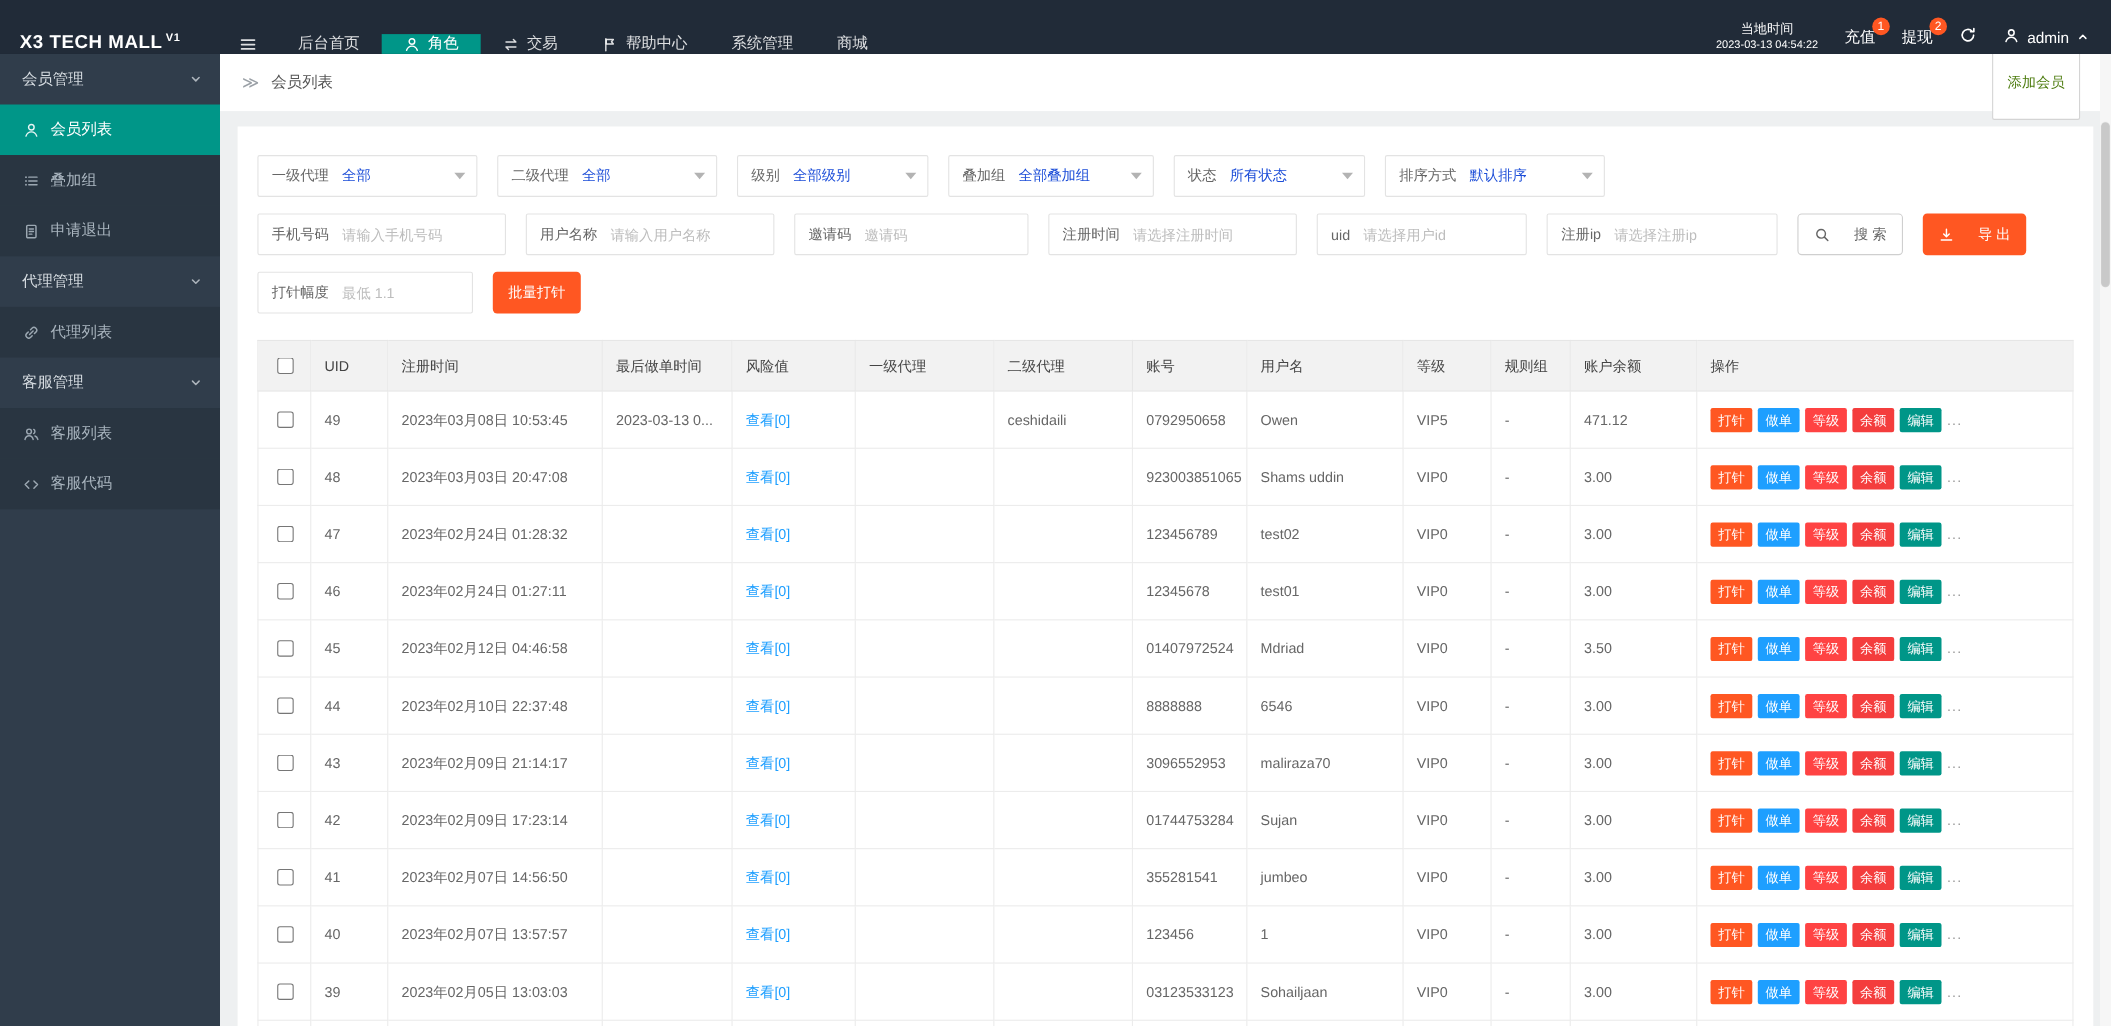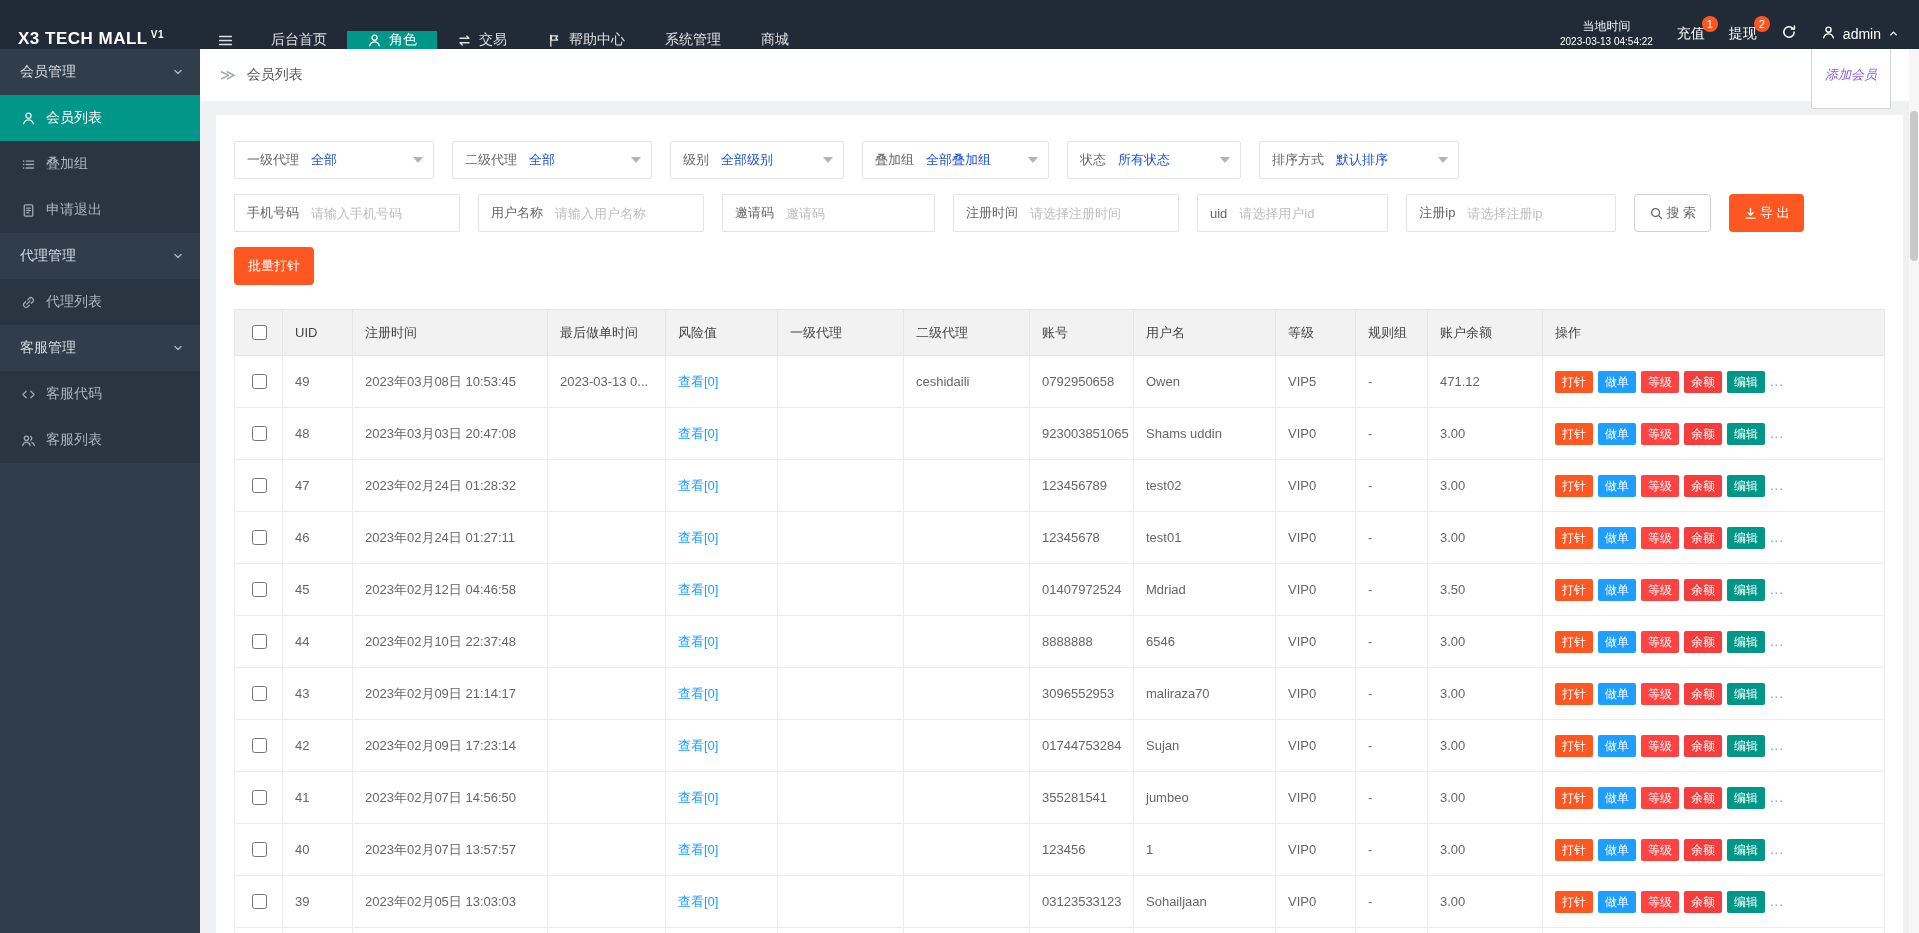--- a/index.html
+++ b/index.html
@@ -30,36 +30,36 @@
   .side-group .chev{margin-left:auto;display:flex;opacity:.75;}
   .side-item{height:46px;display:flex;align-items:center;gap:10px;padding-left:21px;color:#a9b5bf;background:#293541;font-size:14px;cursor:pointer;}
   .side-item.active{background:#009688;color:#fff;}
   .side-item .ic{display:flex;opacity:.9;}
 
   
   main{margin-left:200px;padding-top:49px;height:933px;overflow:hidden;}
   .crumbbar{height:52px;background:#fff;display:flex;align-items:center;padding:0 20px;}
   .crumb-ic{color:#9aa0a6;margin-right:11px;font-size:15px;}
   .crumb-title{color:#555;font-size:14px;}
-  .add-btn{margin-left:auto;margin-right:8px;background:#fff;border:1px solid #d4d4d4;border-radius:2px;color:#8b5cf6;font-size:13px;padding:24px 13px;cursor:pointer;font-family:inherit;font-style:italic;}
+  .add-btn{margin-left:auto;margin-right:8px;background:#fff;border:1px solid #d4d4d4;border-radius:2px;color:#4d7c0f;font-size:13px;padding:24px 13px;cursor:pointer;font-family:inherit;}
   .card{margin:14px 16px 0;background:#fff;padding:26px 18px 0;min-height:820px;}
 
   
   .filter-row{display:flex;align-items:center;gap:18px;margin-bottom:15px;}
   .rowc{margin-bottom:24px;}
   .groups{display:flex;align-items:center;gap:18px;}
   .fgroup{display:inline-flex;align-items:center;height:38px;border:1px solid #e3e3e3;border-radius:2px;background:#fff;}
   .flabel{padding:0 10px 0 12px;color:#666;font-size:13px;white-space:nowrap;}
   .fselect{position:relative;display:flex;align-items:center;width:124px;height:100%;color:#1d4ed8;font-size:13px;cursor:pointer;padding:0 24px 0 2px;}
   .fvalue{flex:1;white-space:nowrap;overflow:hidden;}
   .caret{position:absolute;right:10px;width:0;height:0;border-left:5px solid transparent;border-right:5px solid transparent;border-top:6px solid #b3b3b3;}
   .finput{border:none;outline:none;width:150px;height:34px;font-size:13px;color:#333;padding:0 10px 0 2px;font-family:inherit;background:transparent;}
   .finput::placeholder{color:#bdbdbd;}
   .finput.short{width:120px;}
-  .btn{display:inline-flex;align-items:center;gap:2px;height:38px;padding:0 14px;border-radius:4px;font-size:13px;cursor:pointer;border:none;font-family:inherit;}
+  .btn{display:inline-flex;align-items:center;gap:21px;height:38px;padding:0 14px;border-radius:4px;font-size:13px;cursor:pointer;border:none;font-family:inherit;}
   .btn .ic{display:flex;}
   .btn.outline{background:#fff;border:1px solid #cfcfcf;color:#666;}
   .btn.orange{background:#ff5722;color:#fff;}
 
   
   table{width:100%;border-collapse:collapse;table-layout:fixed;font-size:13px;}
   th{background:#f2f2f2;border:1px solid #e6e6e6;height:46px;text-align:left;padding:0 12px;color:#444;font-weight:400;white-space:nowrap;overflow:hidden;}
   td{border:1px solid #ececec;height:52px;padding:0 12px;color:#666;white-space:nowrap;overflow:hidden;background:#fff;}
   th.check,td.check{text-align:center;padding:0;}
   input[type=checkbox]{width:15px;height:15px;cursor:pointer;}
@@ -219,34 +219,34 @@
       <span>客服管理</span>
       <span class="chev">
         <svg width="12" height="12" viewBox="0 0 12 12" fill="none" stroke="currentColor" stroke-width="1.4" stroke-linecap="round" stroke-linejoin="round">
           <path d="M3 4.5l3 3 3-3"></path>
         </svg>
       </span>
     </div>
     <div class="side-item">
       <span class="ic">
         <svg width="15" height="15" viewBox="0 0 16 16" fill="none" stroke="currentColor" stroke-width="1.4" stroke-linecap="round" stroke-linejoin="round">
-          <path d="M5.5 4.5L2 8l3.5 3.5M10.5 4.5L14 8l-3.5 3.5"></path>
-        </svg>
-      </span>
-      <span>客服代码</span>
-    </div>
-    <div class="side-item">
-      <span class="ic">
-        <svg width="15" height="15" viewBox="0 0 16 16" fill="none" stroke="currentColor" stroke-width="1.4" stroke-linecap="round" stroke-linejoin="round">
           <circle cx="5.8" cy="5.6" r="2.3"></circle>
           <path d="M1.8 13.3c.7-2.3 2.2-3.5 4-3.5s3.3 1.2 4 3.5"></path>
           <path d="M10.3 3.6a2.3 2.3 0 0 1 0 4M11.5 10c1.4.4 2.3 1.5 2.8 3.3"></path>
         </svg>
       </span>
       <span>客服列表</span>
+    </div>
+    <div class="side-item">
+      <span class="ic">
+        <svg width="15" height="15" viewBox="0 0 16 16" fill="none" stroke="currentColor" stroke-width="1.4" stroke-linecap="round" stroke-linejoin="round">
+          <path d="M5.5 4.5L2 8l3.5 3.5M10.5 4.5L14 8l-3.5 3.5"></path>
+        </svg>
+      </span>
+      <span>客服代码</span>
     </div>
   </aside>
 
 <main>
   <div class="crumbbar">
     <span class="crumb-ic">≫</span>
     <span class="crumb-title">会员列表</span>
     <button class="add-btn">添加会员</button>
   </div>
 
@@ -336,20 +336,24 @@
         <span class="ic">
           <svg width="15" height="15" viewBox="0 0 16 16" fill="none" stroke="currentColor" stroke-width="1.4" stroke-linecap="round" stroke-linejoin="round">
               <path d="M8 2.5v7M5.3 7.2L8 9.9l2.7-2.7M3 13h10"></path>
             </svg>
         </span>
         <span>导 出</span>
       </button>
     </div>
 
     <div class="filter-row rowc">
+      <div class="fgroup">
+        <span class="flabel">打针幅度</span>
+        <input class="finput short" placeholder="最低 1.1" style="">
+      </div>
       <button class="btn orange">批量打针</button>
     </div>
 
     <table>
       <colgroup>
         <col style="width:48px">
           <col style="width:70px">
           <col style="width:195px">
           <col style="width:118px">
         <col style="width:112px">

